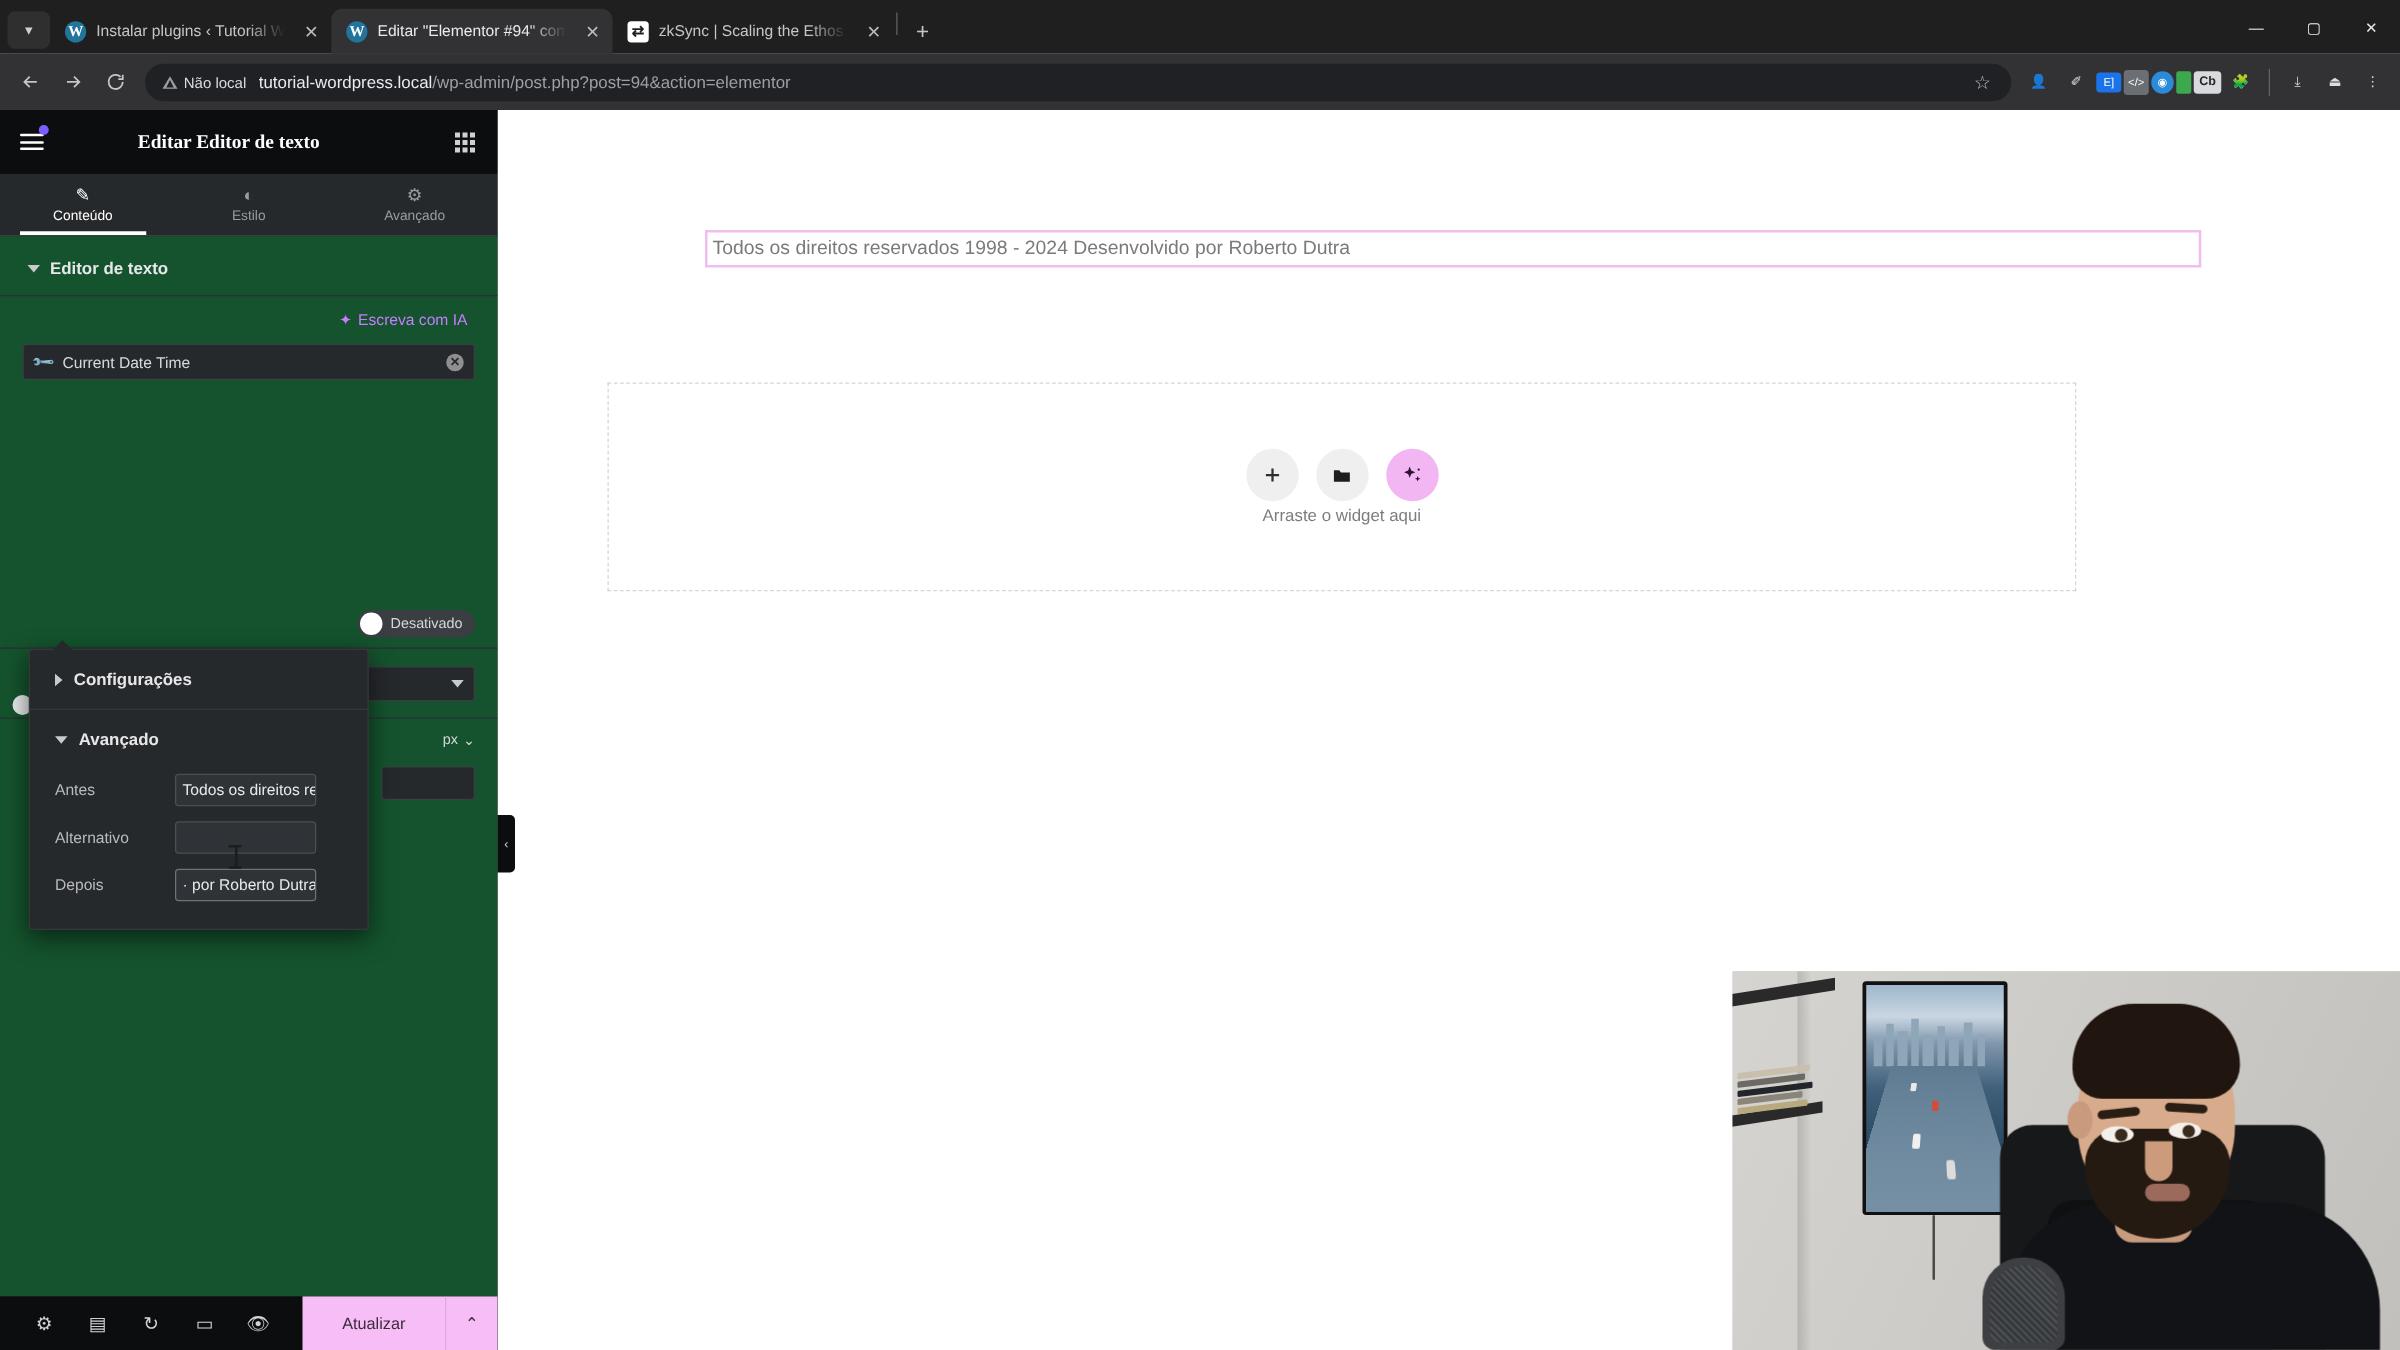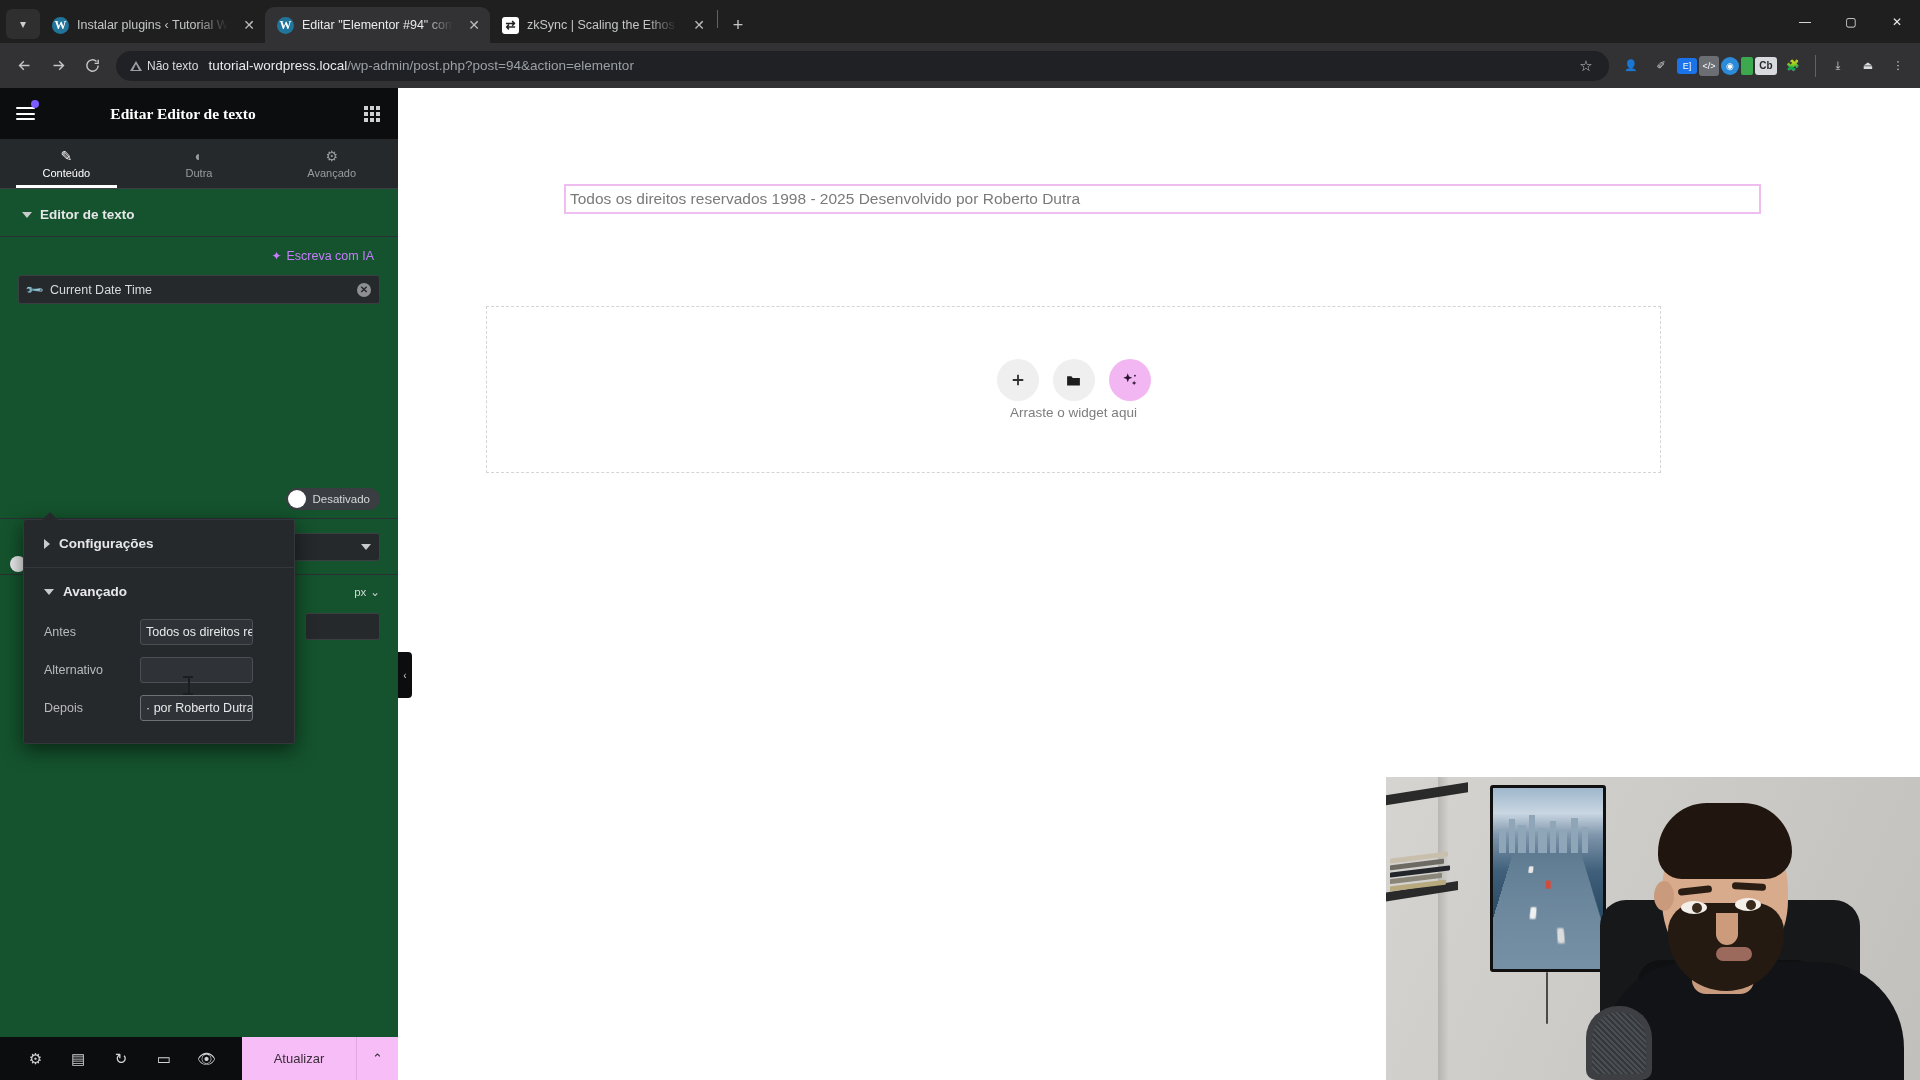--- a/index.html
+++ b/index.html
@@ -700,21 +700,21 @@
     <div class="nav-btn">
       <svg viewBox="0 0 24 24">
           <path d="M20 12a8 8 0 1 1-2.4-5.7"></path>
           <path d="M20 4v5h-5"></path>
         </svg>
     </div>
 
     <div id="omnibox">
       <span class="insecure-chip">
         <span class="warn-tri"></span>
-        <span>Não texto</span>
+        <span>Não local</span>
       </span>
       <span id="url-text">
         <b>tutorial-wordpress.local</b><span>/wp-admin/post.php?post=94&amp;action=elementor</span>
       </span>
       <span class="star-btn">☆</span>
     </div>
 
     <div class="ext-icon" style="color:#e8eaed;">👤</div>
     <div class="ext-icon" style="color:#d9dde0;">✐</div>
     <div class="ext-icon" style="background:#1a73e8;color:#fff;width:20px;height:16px;border-radius:3px;font-size:9px;">E]</div>
@@ -727,21 +727,21 @@
     <div class="ext-icon" style="color:#d9dde0;">⤓</div>
     <div class="ext-icon" style="color:#d9dde0;">⏏</div>
     <div class="ext-icon" style="color:#d9dde0;">⋮</div>
   </div>
 </div>
 
 <div id="app">
 
   <div id="canvas">
     <div id="text-widget">
-      <span>Todos os direitos reservados 1998 - 2025 Desenvolvido por Roberto Dutra</span>
+      <span>Todos os direitos reservados 1998 - 2024 Desenvolvido por Roberto Dutra</span>
     </div>
 
     <div id="drop-zone">
       <div id="dz-buttons">
         <div class="dz-btn">
           <svg width="18" height="18" viewBox="0 0 24 24" stroke="#2f2f2f" stroke-width="2.4" fill="none">
               <path d="M12 5v14M5 12h14"></path>
             </svg>
         </div>
         <div class="dz-btn">
@@ -848,21 +848,21 @@
       </div>
     </div>
 
     <div id="el-tabs">
       <div class="el-tab active">
         <span class="ic">✎</span>
         <span>Conteúdo</span>
       </div>
       <div class="el-tab">
         <span class="ic">◐</span>
-        <span>Dutra</span>
+        <span>Estilo</span>
       </div>
       <div class="el-tab">
         <span class="ic">⚙</span>
         <span>Avançado</span>
       </div>
     </div>
 
     <div id="el-body">
 
       <div class="section-head">

